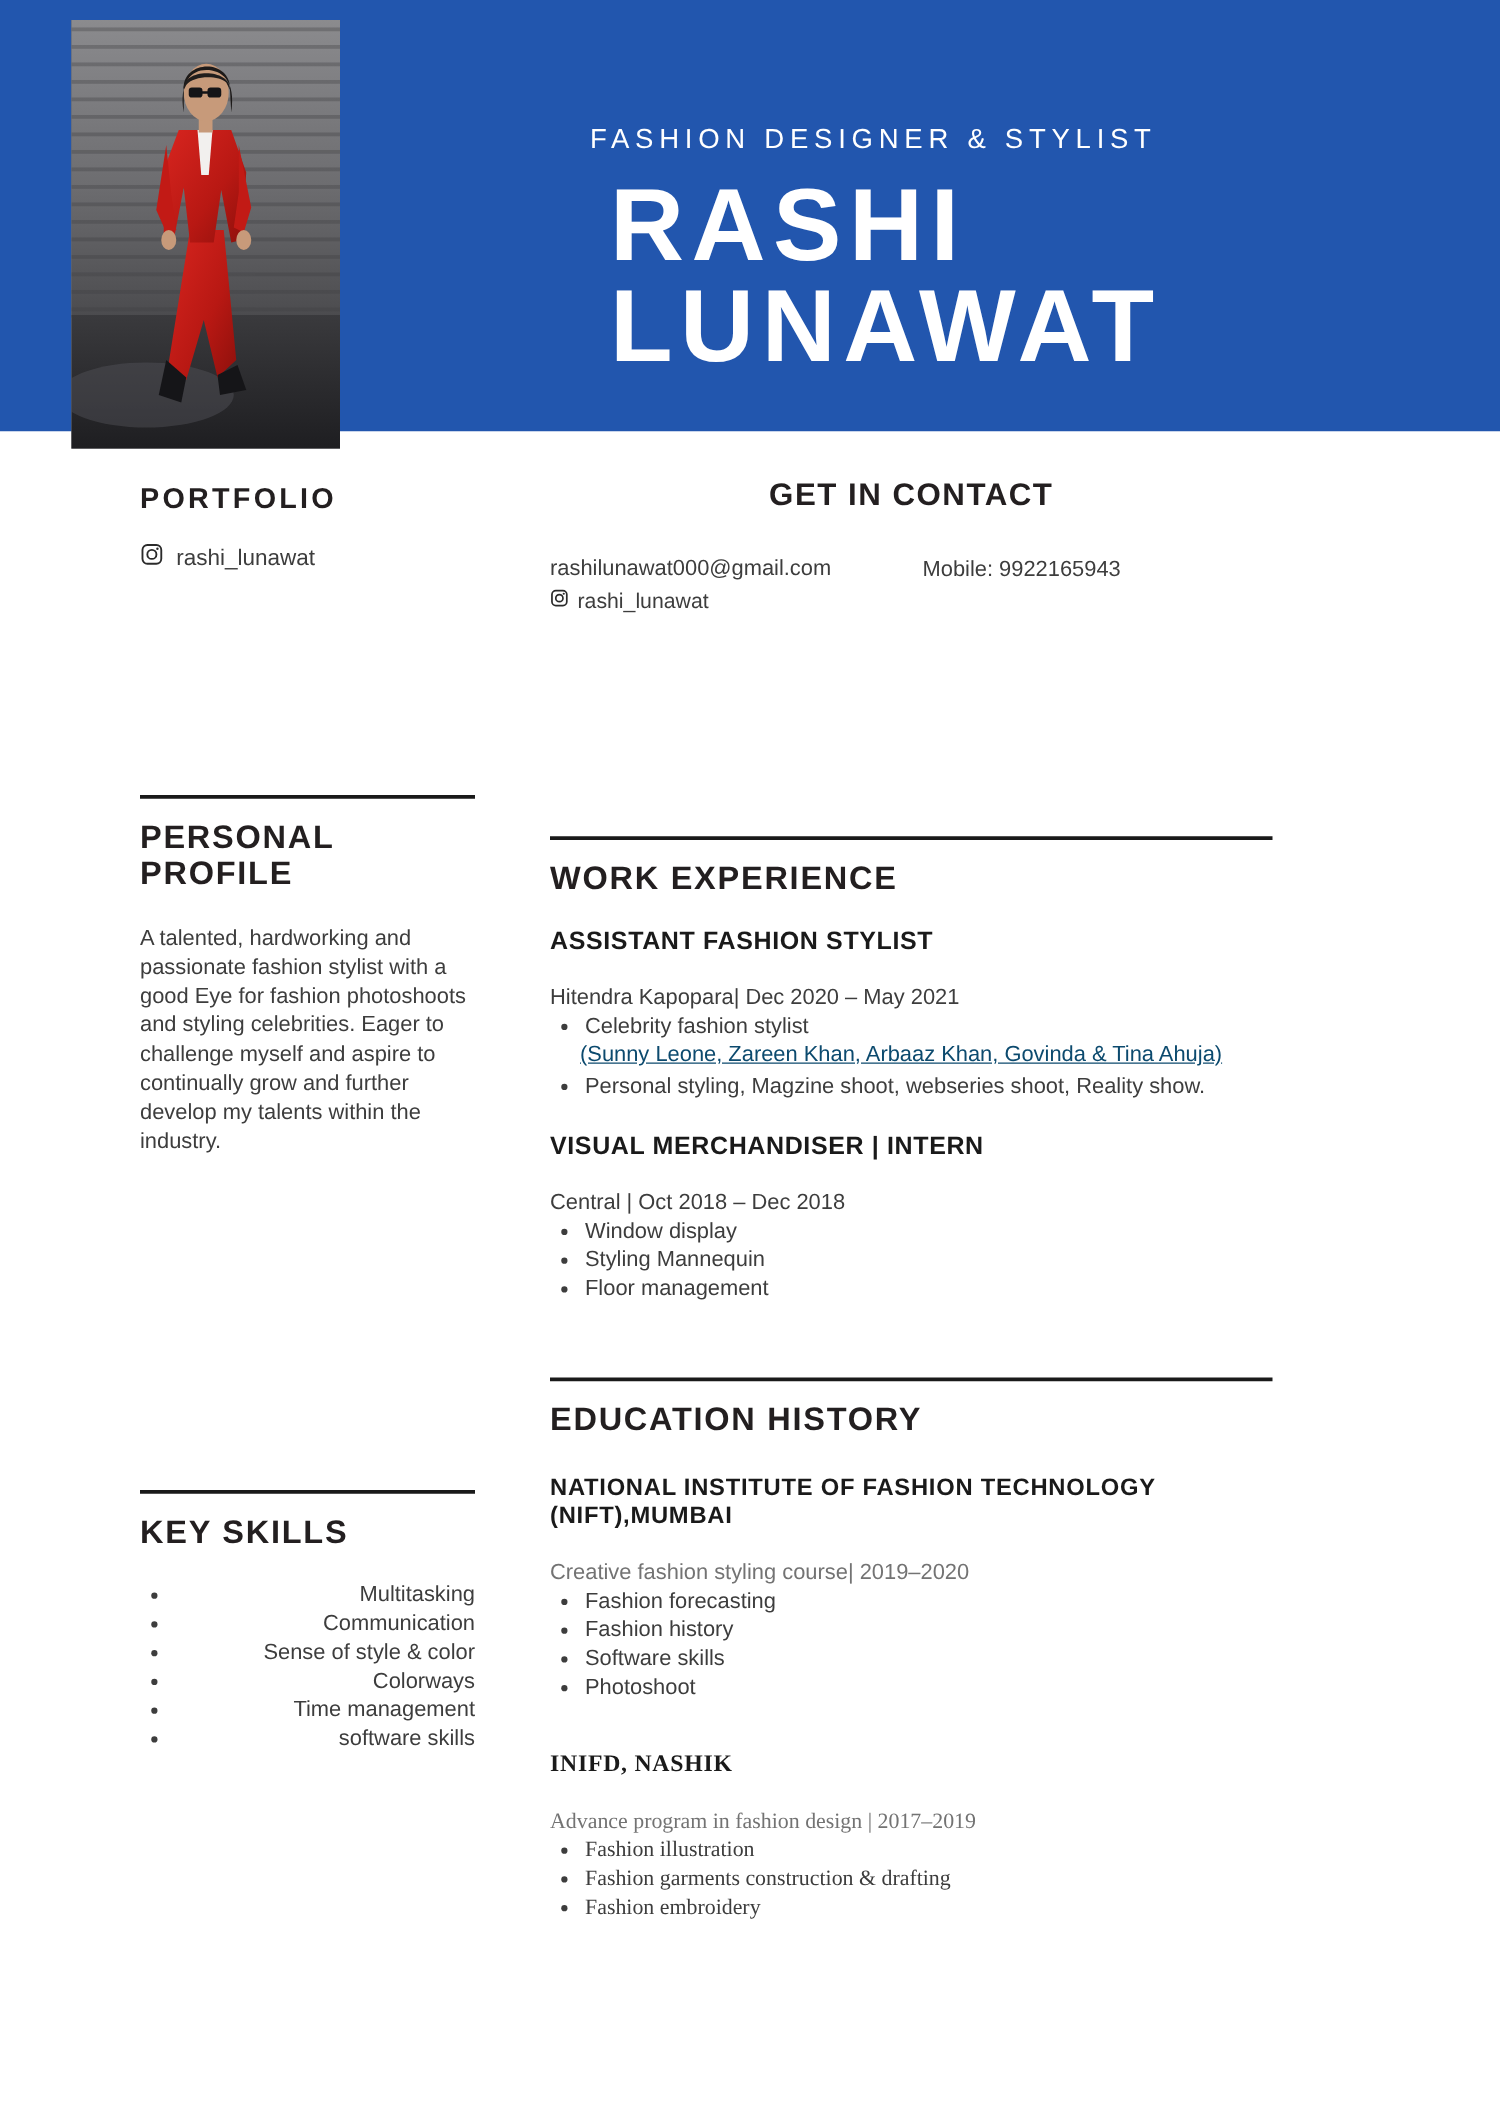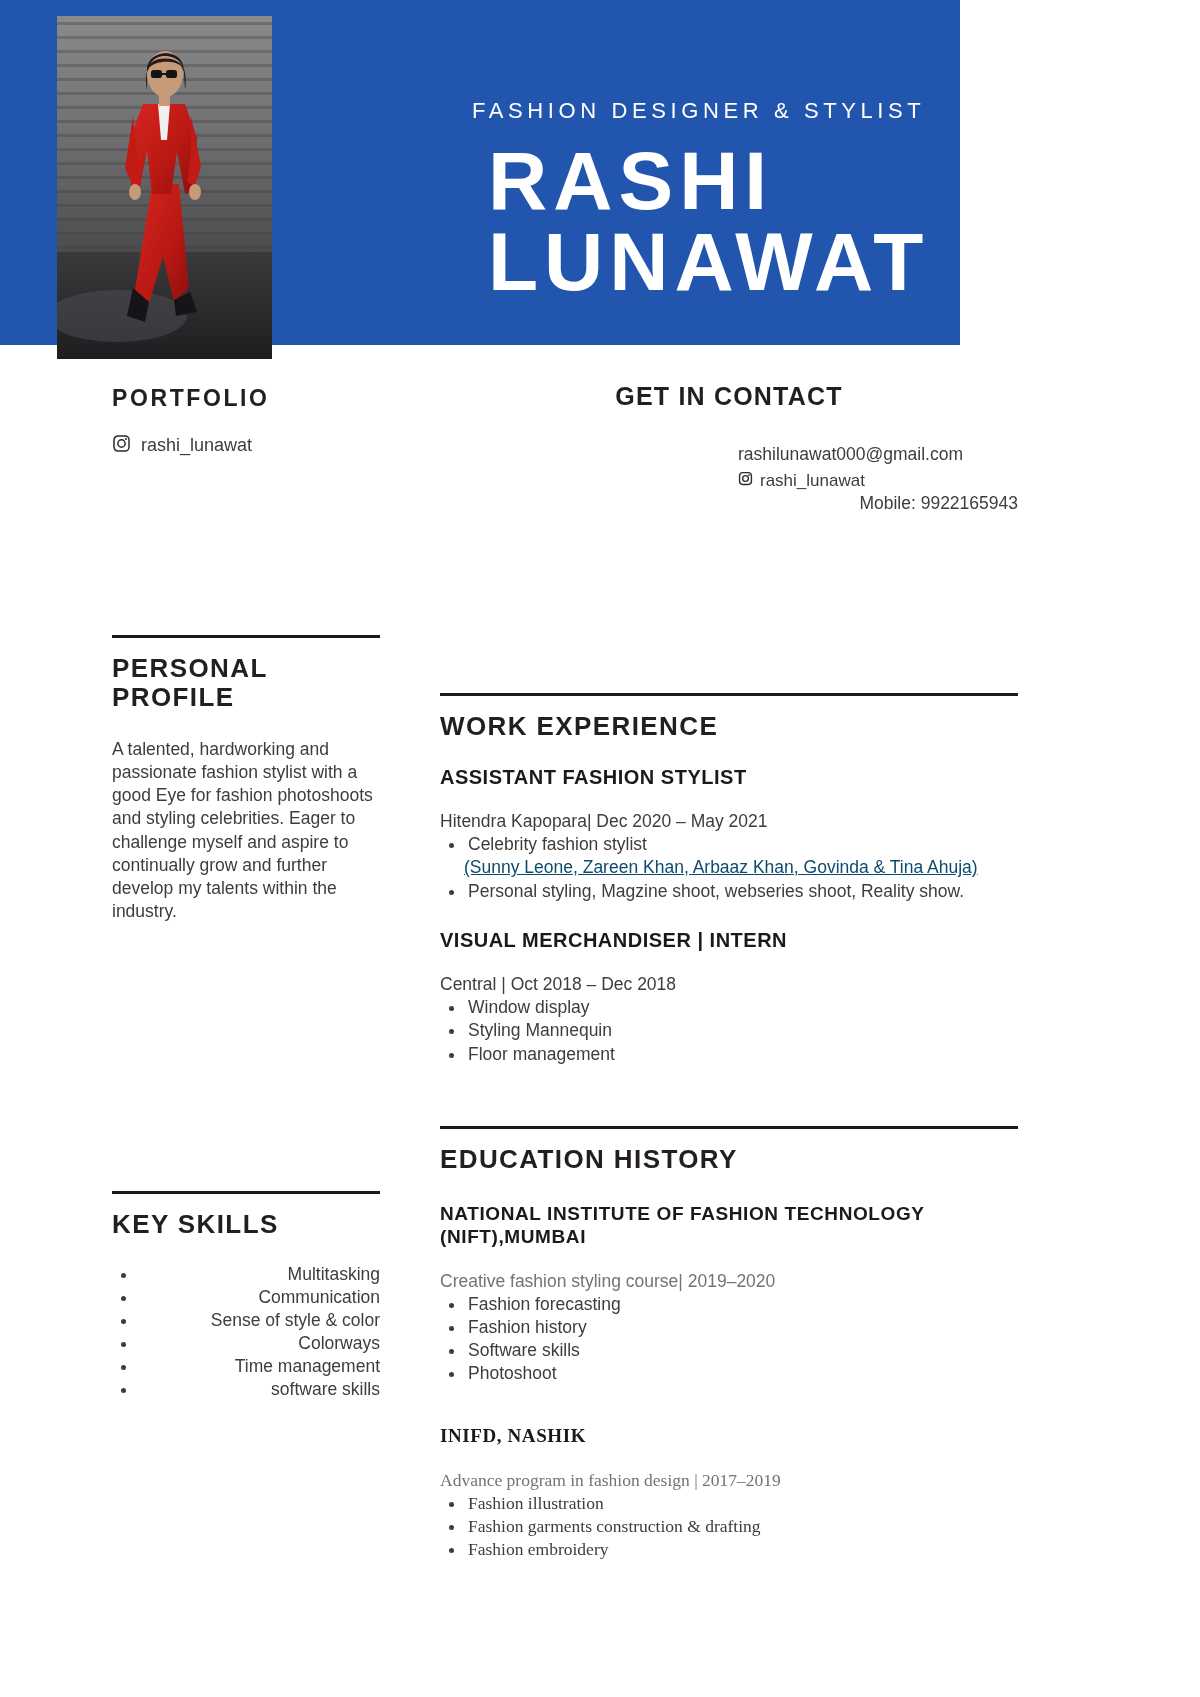--- a/index.html
+++ b/index.html
@@ -14,21 +14,21 @@
     font-family: "Liberation Sans", sans-serif;
     color: #231f20;
     overflow: hidden;
   }
 
   
   .header-band {
     position: absolute;
     left: 0;
     top: 0;
-    width: 960px;
+    width: 1200px;
     height: 345px;
     background: #2256ae;
   }
   .header-inner {
     position: absolute;
     left: 472px;
     top: 100px;
     width: 700px;
   }
   .header-role {
@@ -131,25 +131,24 @@
   .contact-title {
     font-size: 25px;
     font-weight: 700;
     letter-spacing: 1.2px;
     margin: 0;
     text-align: center;
   }
   .contact-grid {
     margin-top: 32px;
     display: flex;
-    align-items: flex-end;
-    flex-direction: column;
+    align-items: flex-start;
   }
   .contact-col-a { width: 280px; }
-  .contact-col-b { padding-top: 1px; }
+  .contact-col-b { padding-top: 1px; margin-left: 18px; }
   .contact-line {
     font-size: 17.5px;
     color: #3d3d3d;
     line-height: 1.3;
   }
   .contact-ig {
     display: flex;
     align-items: center;
     gap: 7px;
     margin-top: 5px;

